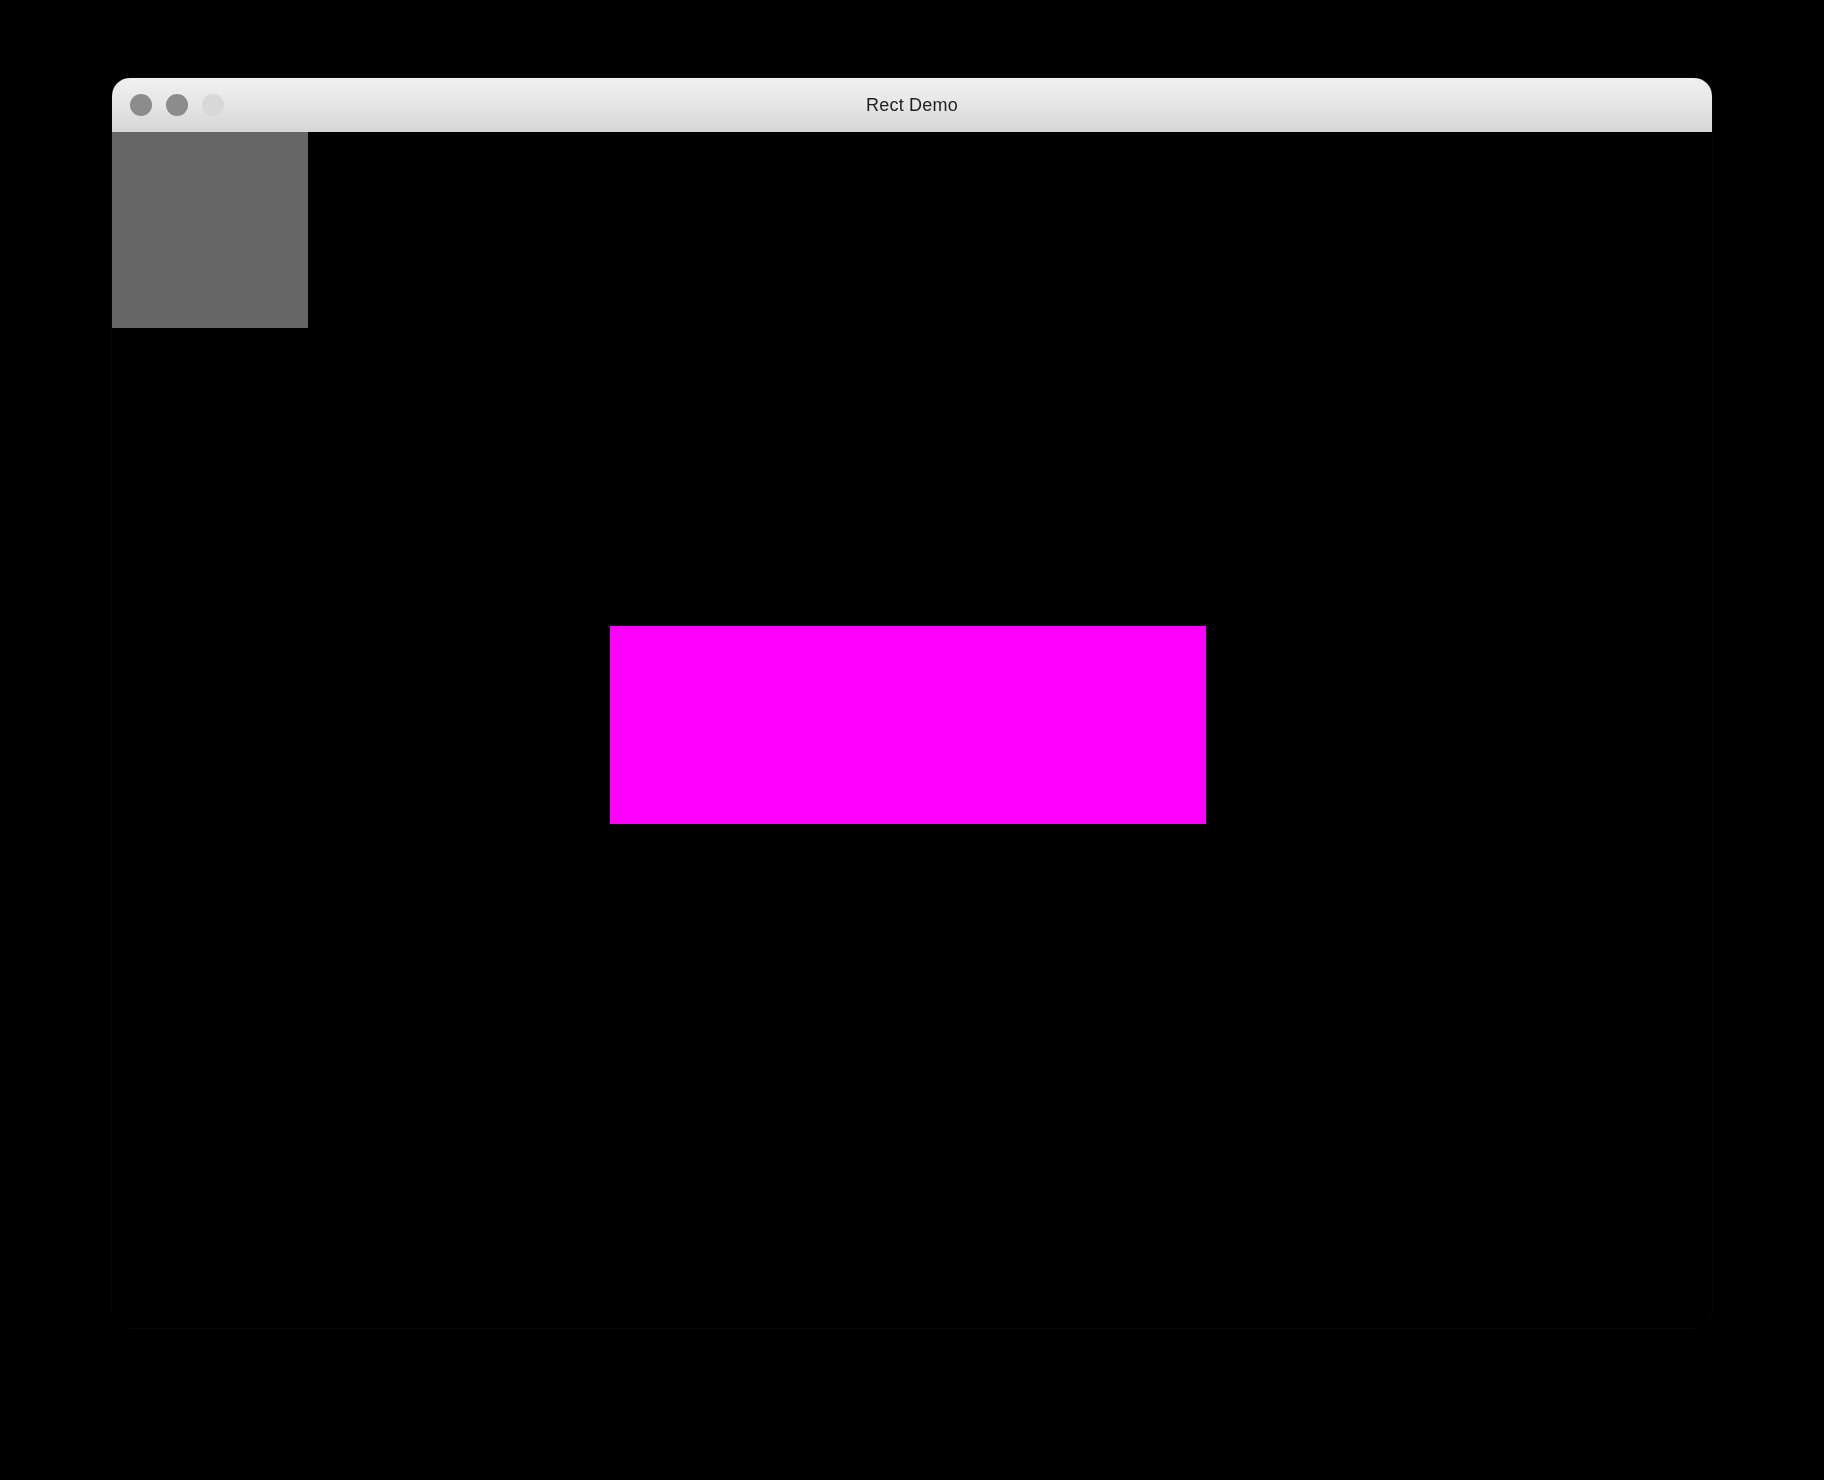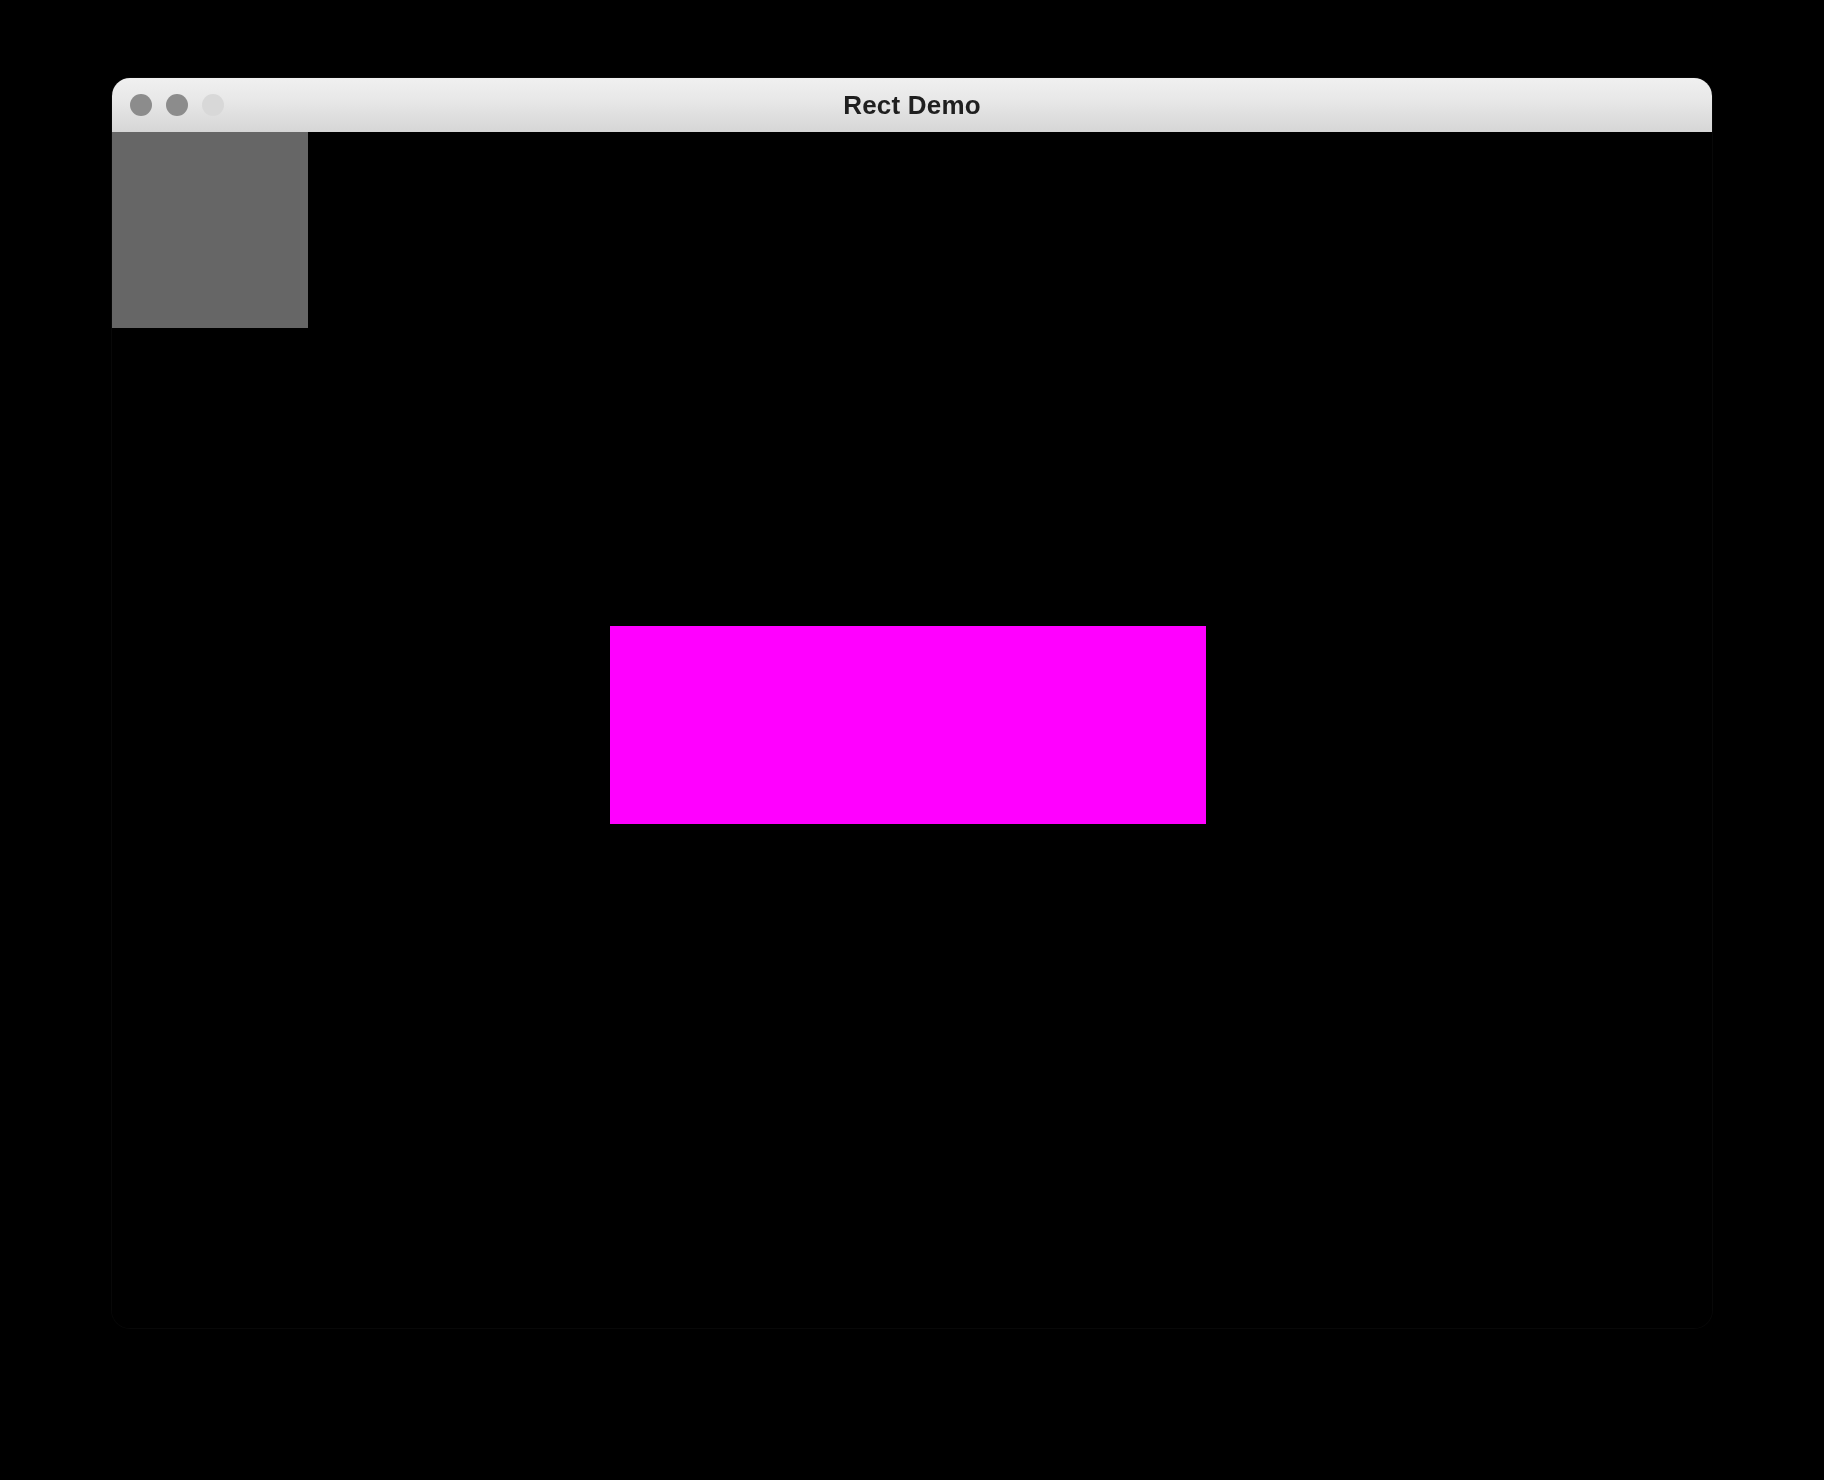--- a/index.html
+++ b/index.html
@@ -47,22 +47,22 @@
   .tl {
     width: 22px;
     height: 22px;
     border-radius: 50%;
   }
   .tl-close   { background: #8c8c8c; }
   .tl-min     { background: #8c8c8c; }
   .tl-zoom    { background: #d8d8d8; }
 
   .title {
-    font-size: 26px;
-    font-weight: 700;
+    font-size: 18px;
+    font-weight: 400;
     color: #1f1f1f;
     letter-spacing: 0.2px;
     text-align: right;
   }
 
   .canvas-area {
     position: relative;
     width: 100%;
     height: calc(100% - 54px);
     background: #000000;

